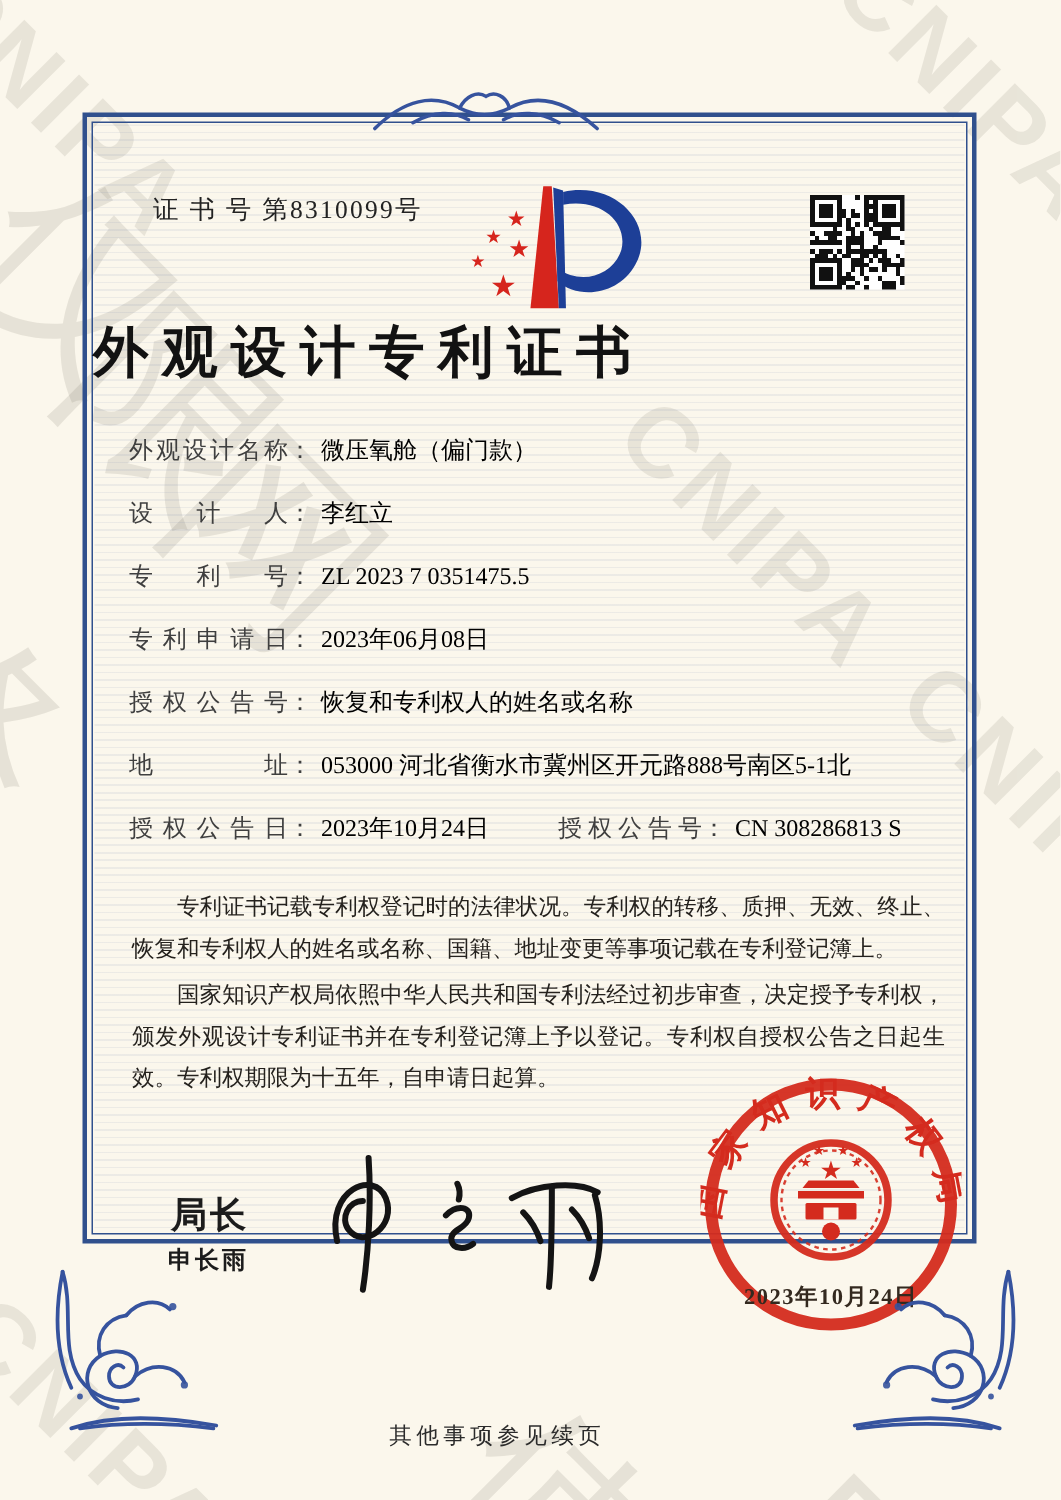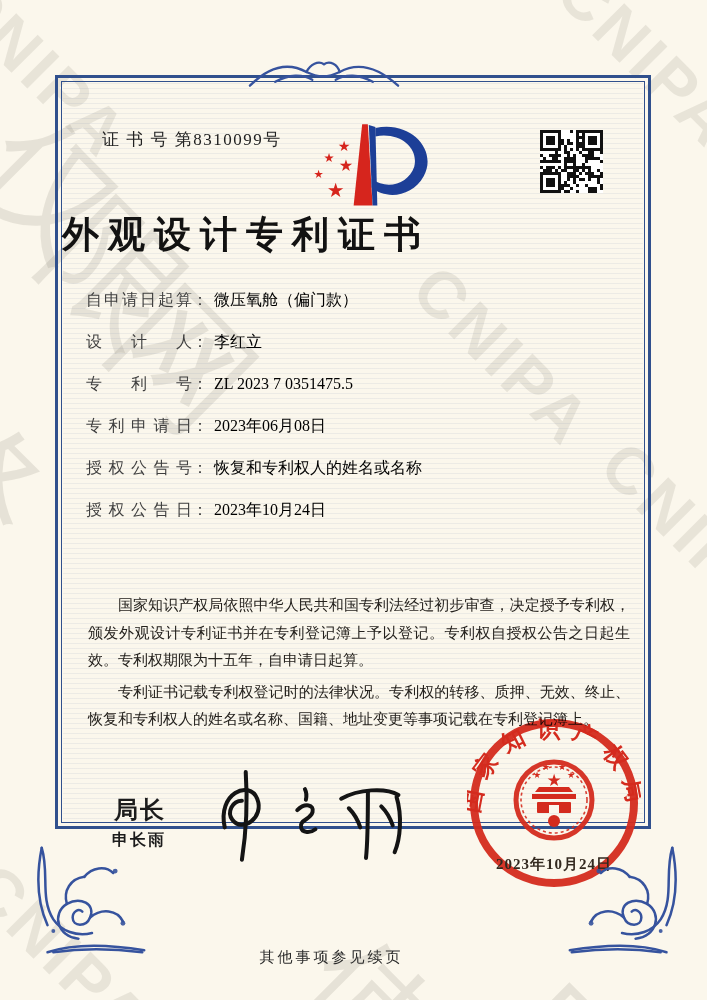--- a/index.html
+++ b/index.html
@@ -380,42 +380,48 @@
               <rect x="48" y="60" width="3" height="3"></rect>
               <rect x="51" y="60" width="3" height="3"></rect>
               <rect x="54" y="60" width="3" height="3"></rect>
             </g>
           </svg></div>
 
       <div class="title">外观设计专利证书</div>
 
       <div class="fields">
         <div class="frow">
-          <span class="flabel">自申请日起算</span><span class="fcolon">：</span><span class="fvalue">微压氧舱（偏门款）</span>
+          <span class="flabel">外观设计名称</span><span class="fcolon">：</span><span class="fvalue">微压氧舱（偏门款）</span>
         </div>
         <div class="frow">
           <span class="flabel">设计人</span><span class="fcolon">：</span><span class="fvalue">李红立</span>
         </div>
         <div class="frow">
           <span class="flabel">专利号</span><span class="fcolon">：</span><span class="fvalue">ZL 2023 7 0351475.5</span>
         </div>
         <div class="frow">
           <span class="flabel">专利申请日</span><span class="fcolon">：</span><span class="fvalue">2023年06月08日</span>
         </div>
         <div class="frow">
           <span class="flabel">授权公告号</span><span class="fcolon">：</span><span class="fvalue">恢复和专利权人的姓名或名称</span>
         </div>
         <div class="frow">
+          <span class="flabel">地址</span><span class="fcolon">：</span><span class="fvalue">053000 河北省衡水市冀州区开元路888号南区5-1北</span>
+        </div>
+        <div class="frow">
           <span class="flabel">授权公告日</span><span class="fcolon">：</span><span class="fvalue">2023年10月24日</span>
+          <span class="fpair2">
+            <span class="flabel">授权公告号</span><span class="fcolon">：</span><span class="fvalue">CN 308286813 S</span>
+          </span>
         </div>
       </div>
 
       <div class="paras">
+        <p>专利证书记载专利权登记时的法律状况。专利权的转移、质押、无效、终止、恢复和专利权人的姓名或名称、国籍、地址变更等事项记载在专利登记簿上。</p>
         <p>国家知识产权局依照中华人民共和国专利法经过初步审查，决定授予专利权，颁发外观设计专利证书并在专利登记簿上予以登记。专利权自授权公告之日起生效。专利权期限为十五年，自申请日起算。</p>
-        <p>专利证书记载专利权登记时的法律状况。专利权的转移、质押、无效、终止、恢复和专利权人的姓名或名称、国籍、地址变更等事项记载在专利登记簿上。</p>
       </div>
 
       <div class="officer-title">局长</div>
       <div class="officer-name">申长雨</div>
       <svg class="signature" viewBox="0 0 220 100">
         <g fill="none" stroke="#141414" stroke-width="4.2" stroke-linecap="round">
           <path d="M28,64 C20,28 54,14 62,34 C70,54 46,70 36,56 C30,48 36,36 46,36"></path>
           <path d="M50,6 C52,36 50,72 46,98"></path>
           <path d="M112,24 C114,28 114,31 113,35"></path>
           <path d="M104,46 C112,38 122,40 120,48 C118,56 106,56 108,64 C109,70 118,70 123,66"></path>

